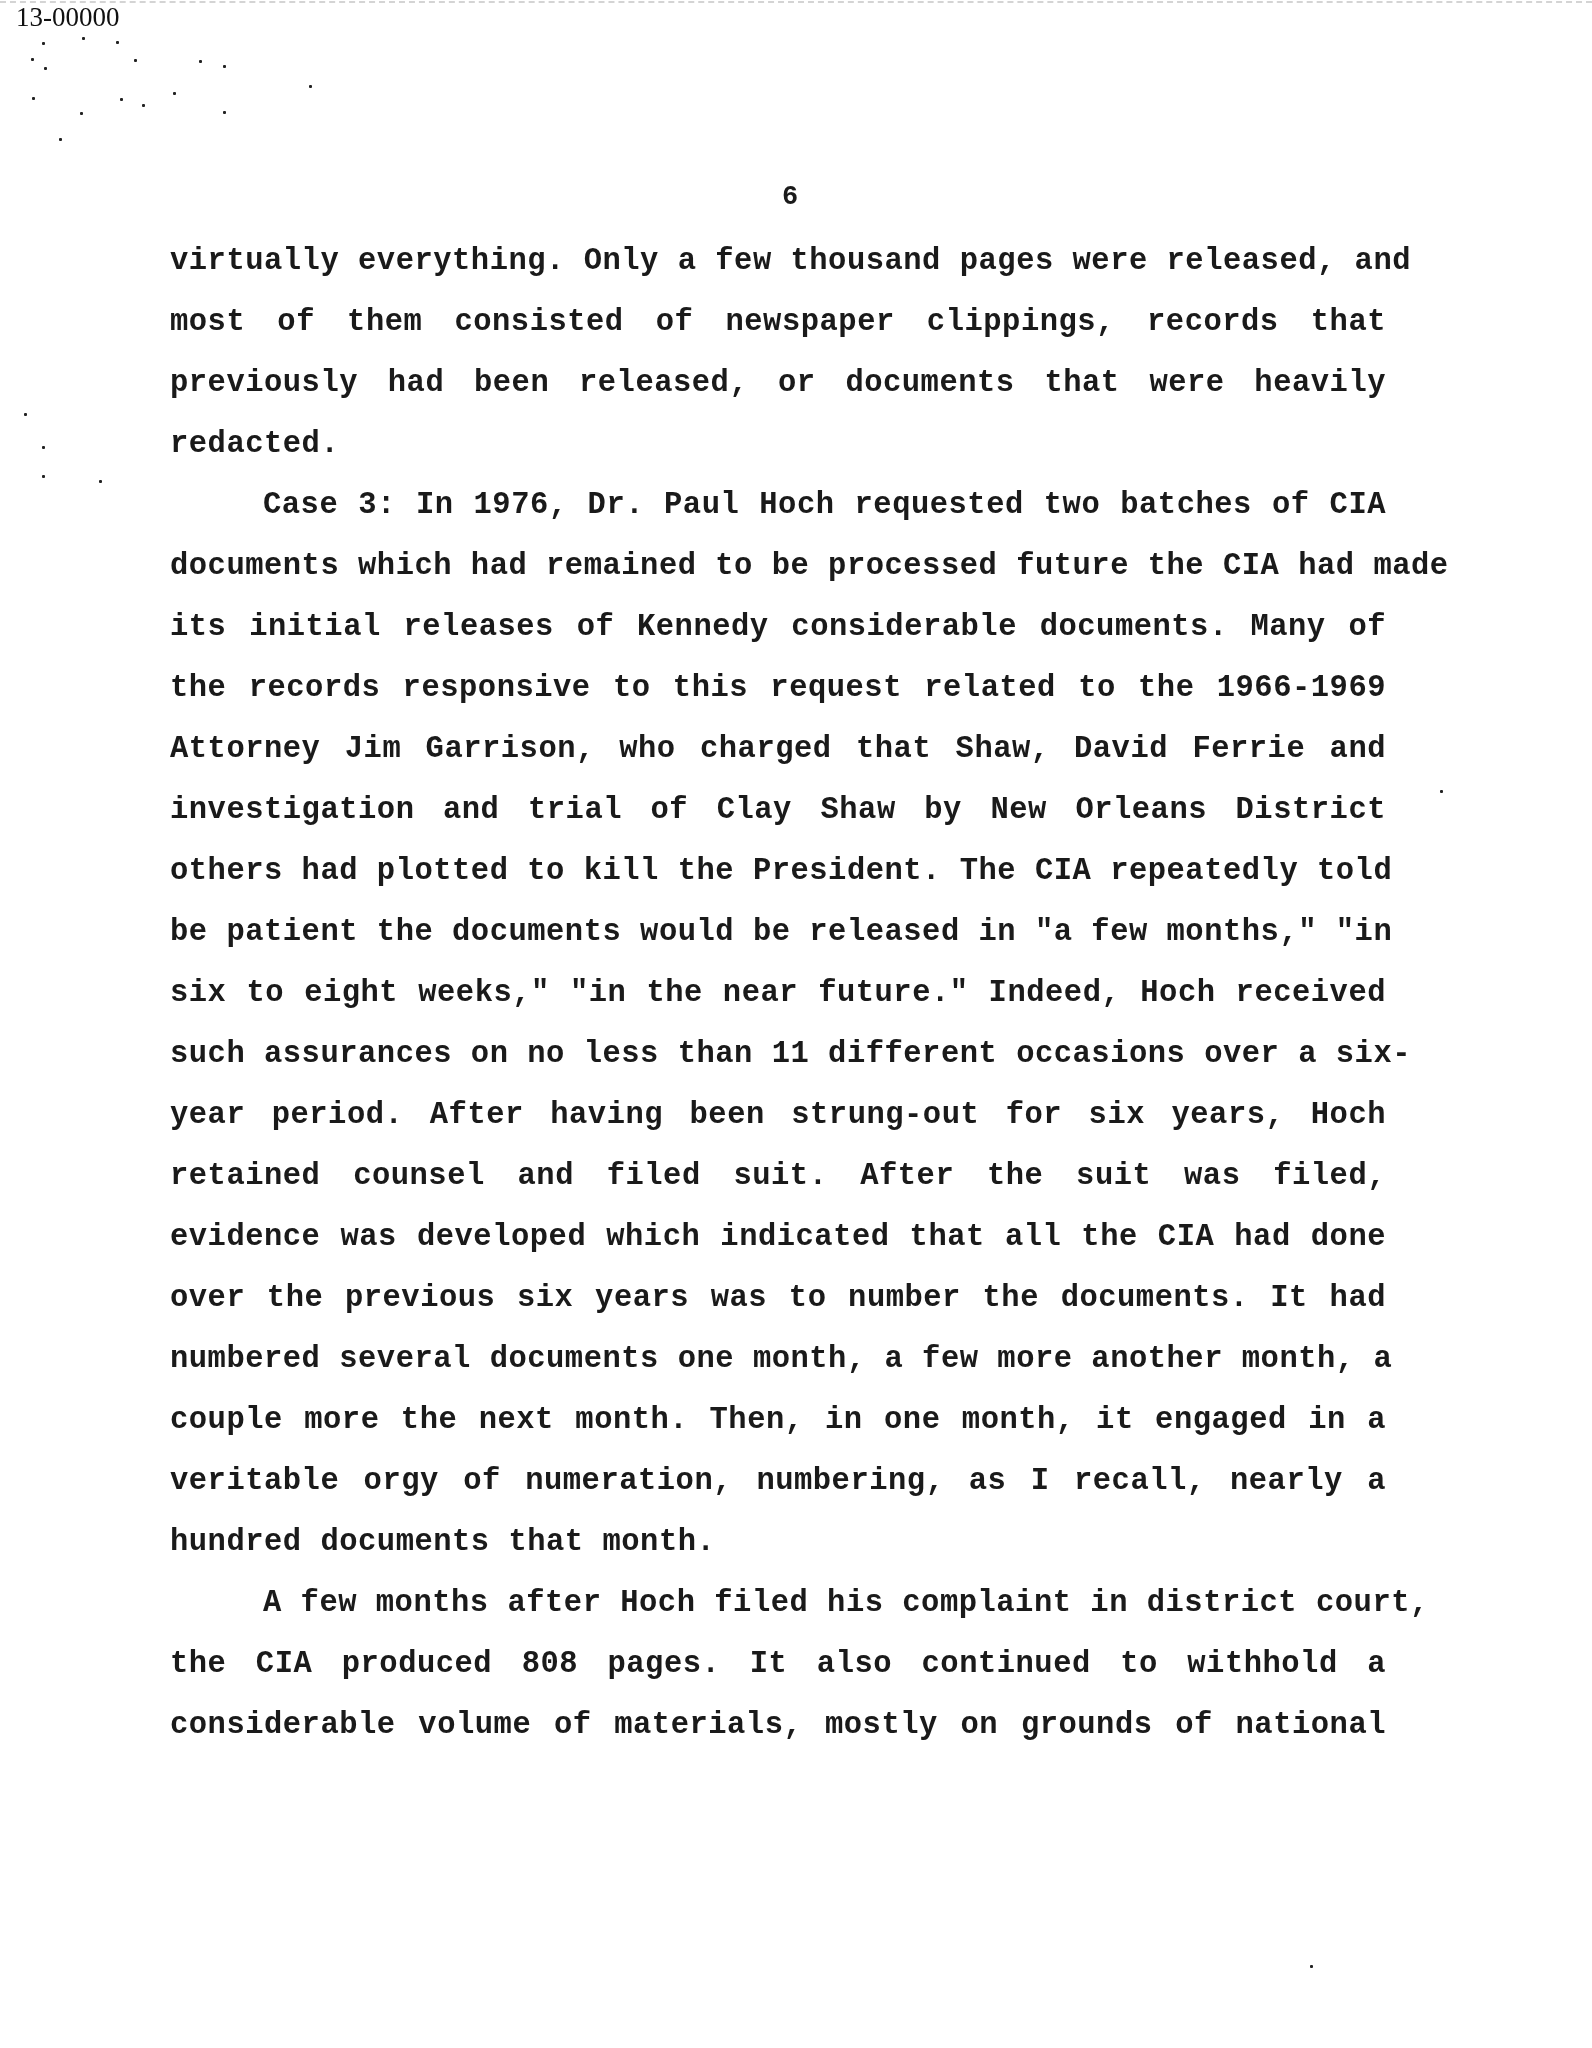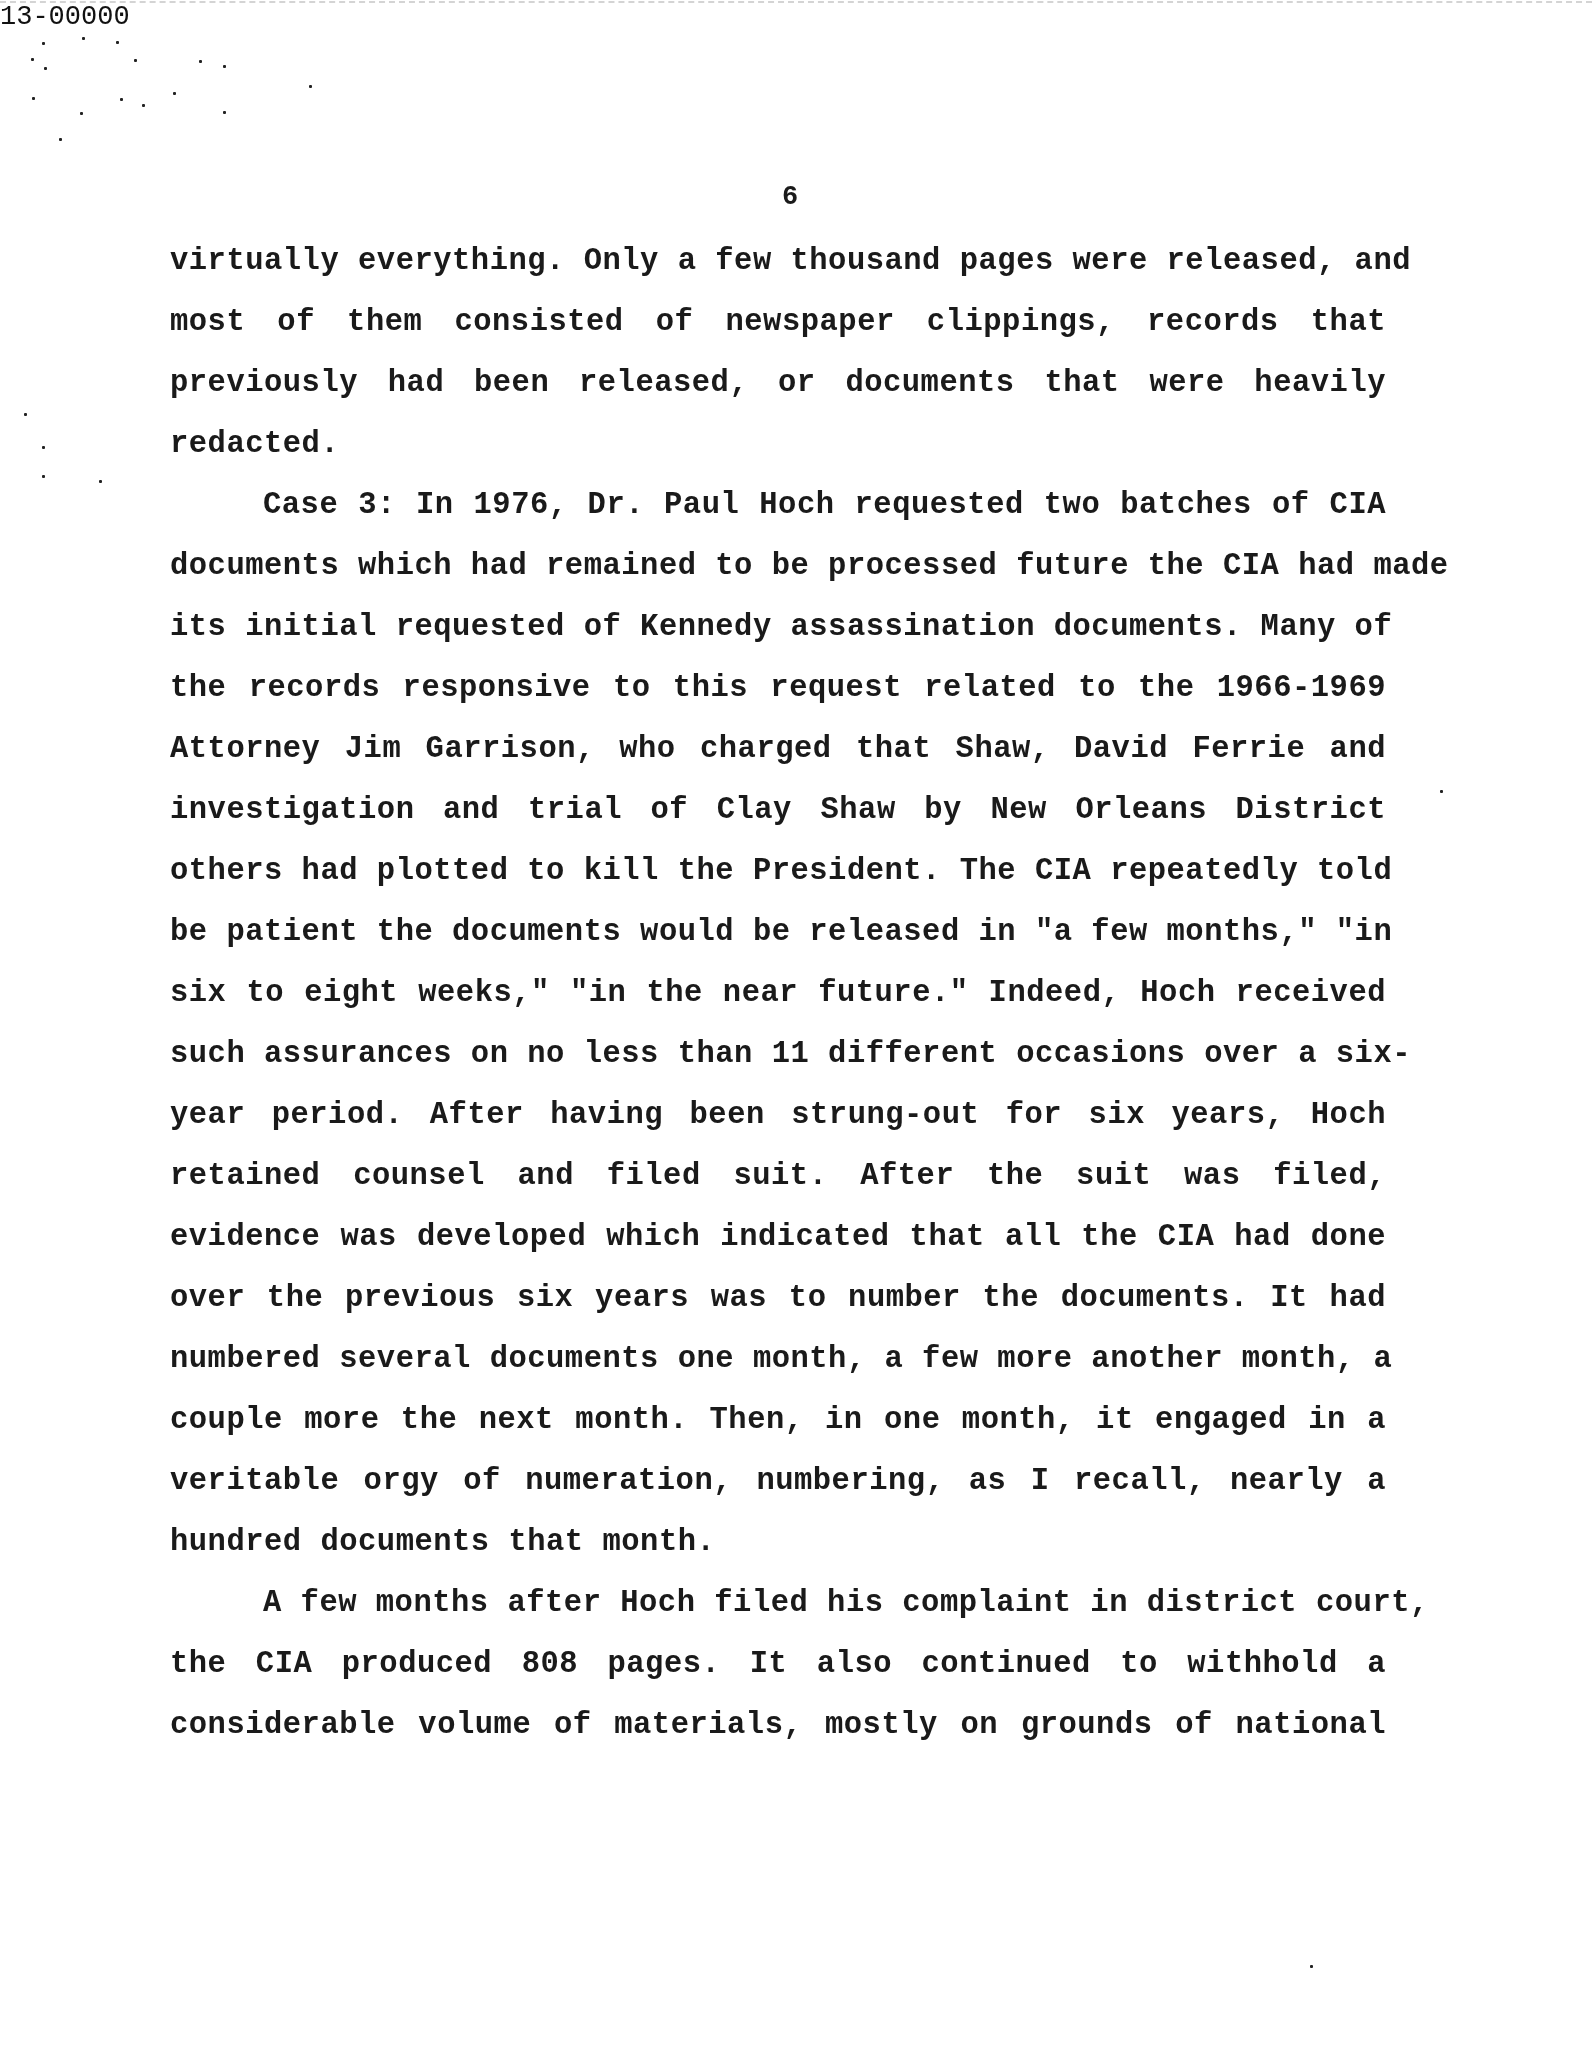--- a/index.html
+++ b/index.html
@@ -16,22 +16,22 @@
     color: #1a1a1a;
   }
   .top-rule {
     position: absolute;
     left: 0; top: 1px;
     width: 1592px; height: 0;
     border-top: 2px dashed #d4d4d4;
   }
   .doc-id {
     position: absolute;
-    left: 0; top: 0;
-    font-family: Liberation Mono, monospace;
+    left: 16px; top: 0;
+    font-family: Liberation Serif, serif;
     font-size: 27px;
     line-height: 34px;
     color: #111;
   }
   .page-number {
     position: absolute;
     left: 782px; top: 180px;
     font-size: 27px;
     font-weight: bold;
     line-height: 34px;
@@ -78,21 +78,21 @@
 <div class="body-text">
   <div>
     <span class="line">virtually everything.  Only a few thousand pages were released, and</span>
     <span class="line">most of them consisted of newspaper clippings, records that</span>
     <span class="line">previously had been released, or documents that were heavily</span>
     <span class="line last">redacted.</span>
   </div>
   <div>
     <span class="line indent">Case 3:   In 1976, Dr. Paul Hoch requested two batches of CIA</span>
     <span class="line">documents which had remained to be processed future the CIA had made</span>
-    <span class="line">its initial requested of Kennedy assassination documents.  Many of</span>
+    <span class="line">its initial releases of Kennedy considerable documents.  Many of</span>
     <span class="line">the records responsive to this request related to the 1966-1969</span>
     <span class="line">Attorney Jim Garrison, who charged that Shaw, David Ferrie and</span>
     <span class="line">investigation and trial of Clay Shaw by New Orleans District</span>
     <span class="line">others had plotted to kill the President.  The CIA repeatedly told</span>
     <span class="line">be patient the documents would be released in "a few months," "in</span>
     <span class="line">six to eight weeks," "in the near future."  Indeed, Hoch received</span>
     <span class="line">such assurances on no less than 11 different occasions over a six-</span>
     <span class="line">year period.  After having been strung-out for six years, Hoch</span>
     <span class="line">retained counsel and filed suit.  After the suit was filed,</span>
     <span class="line">evidence was developed which indicated that all the CIA had done</span>

